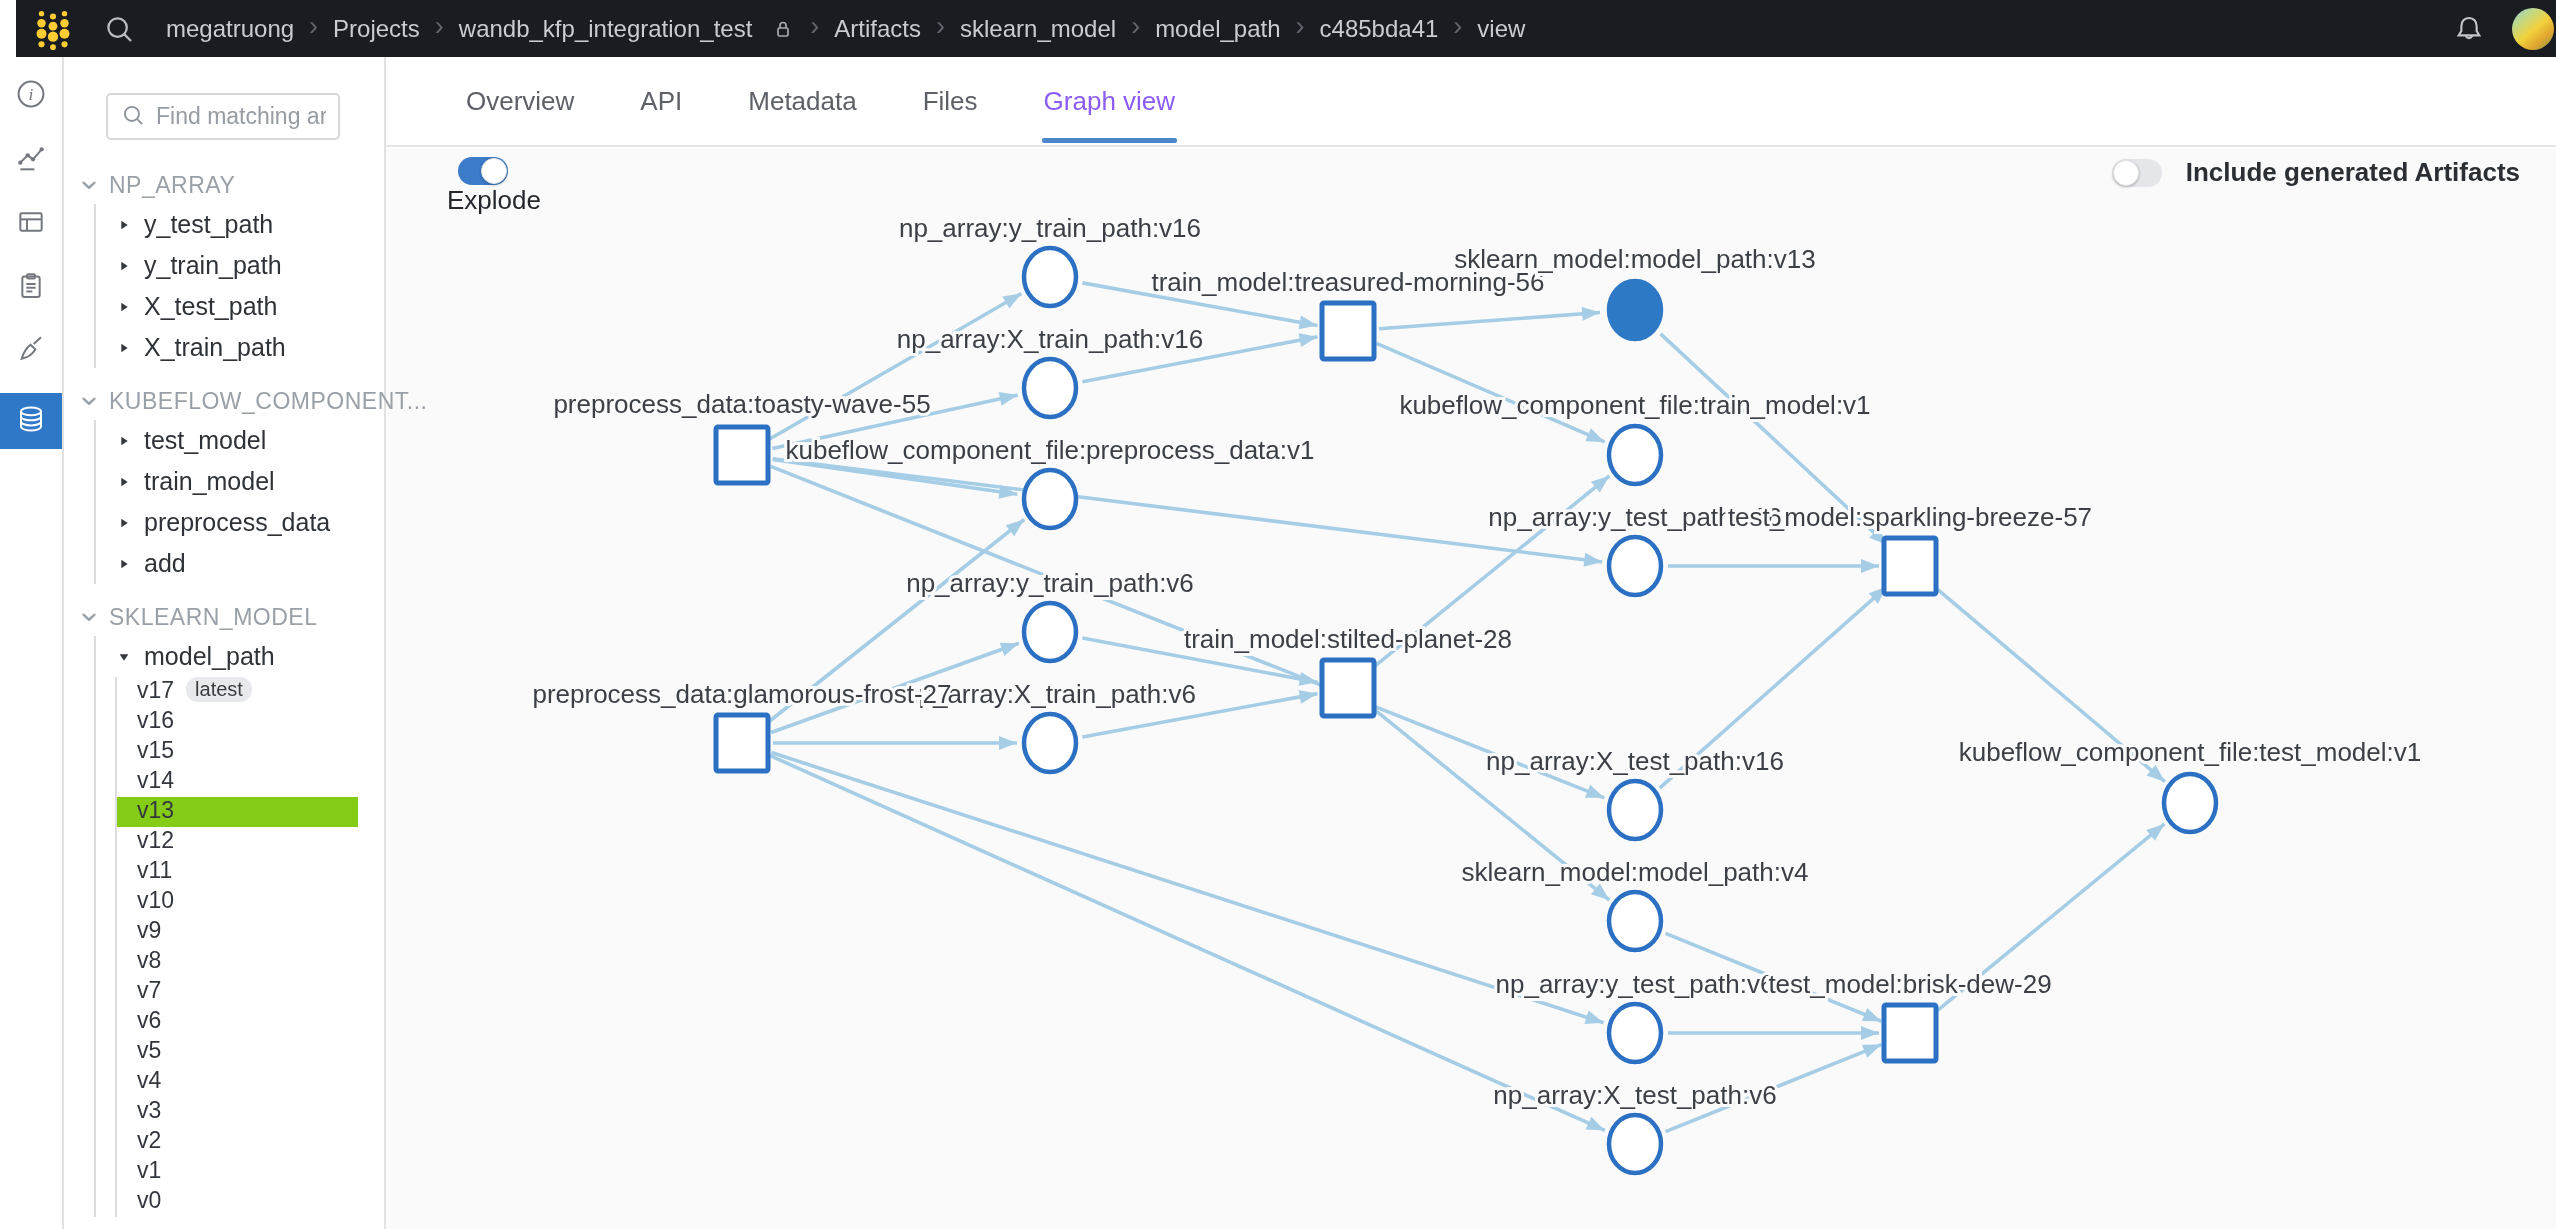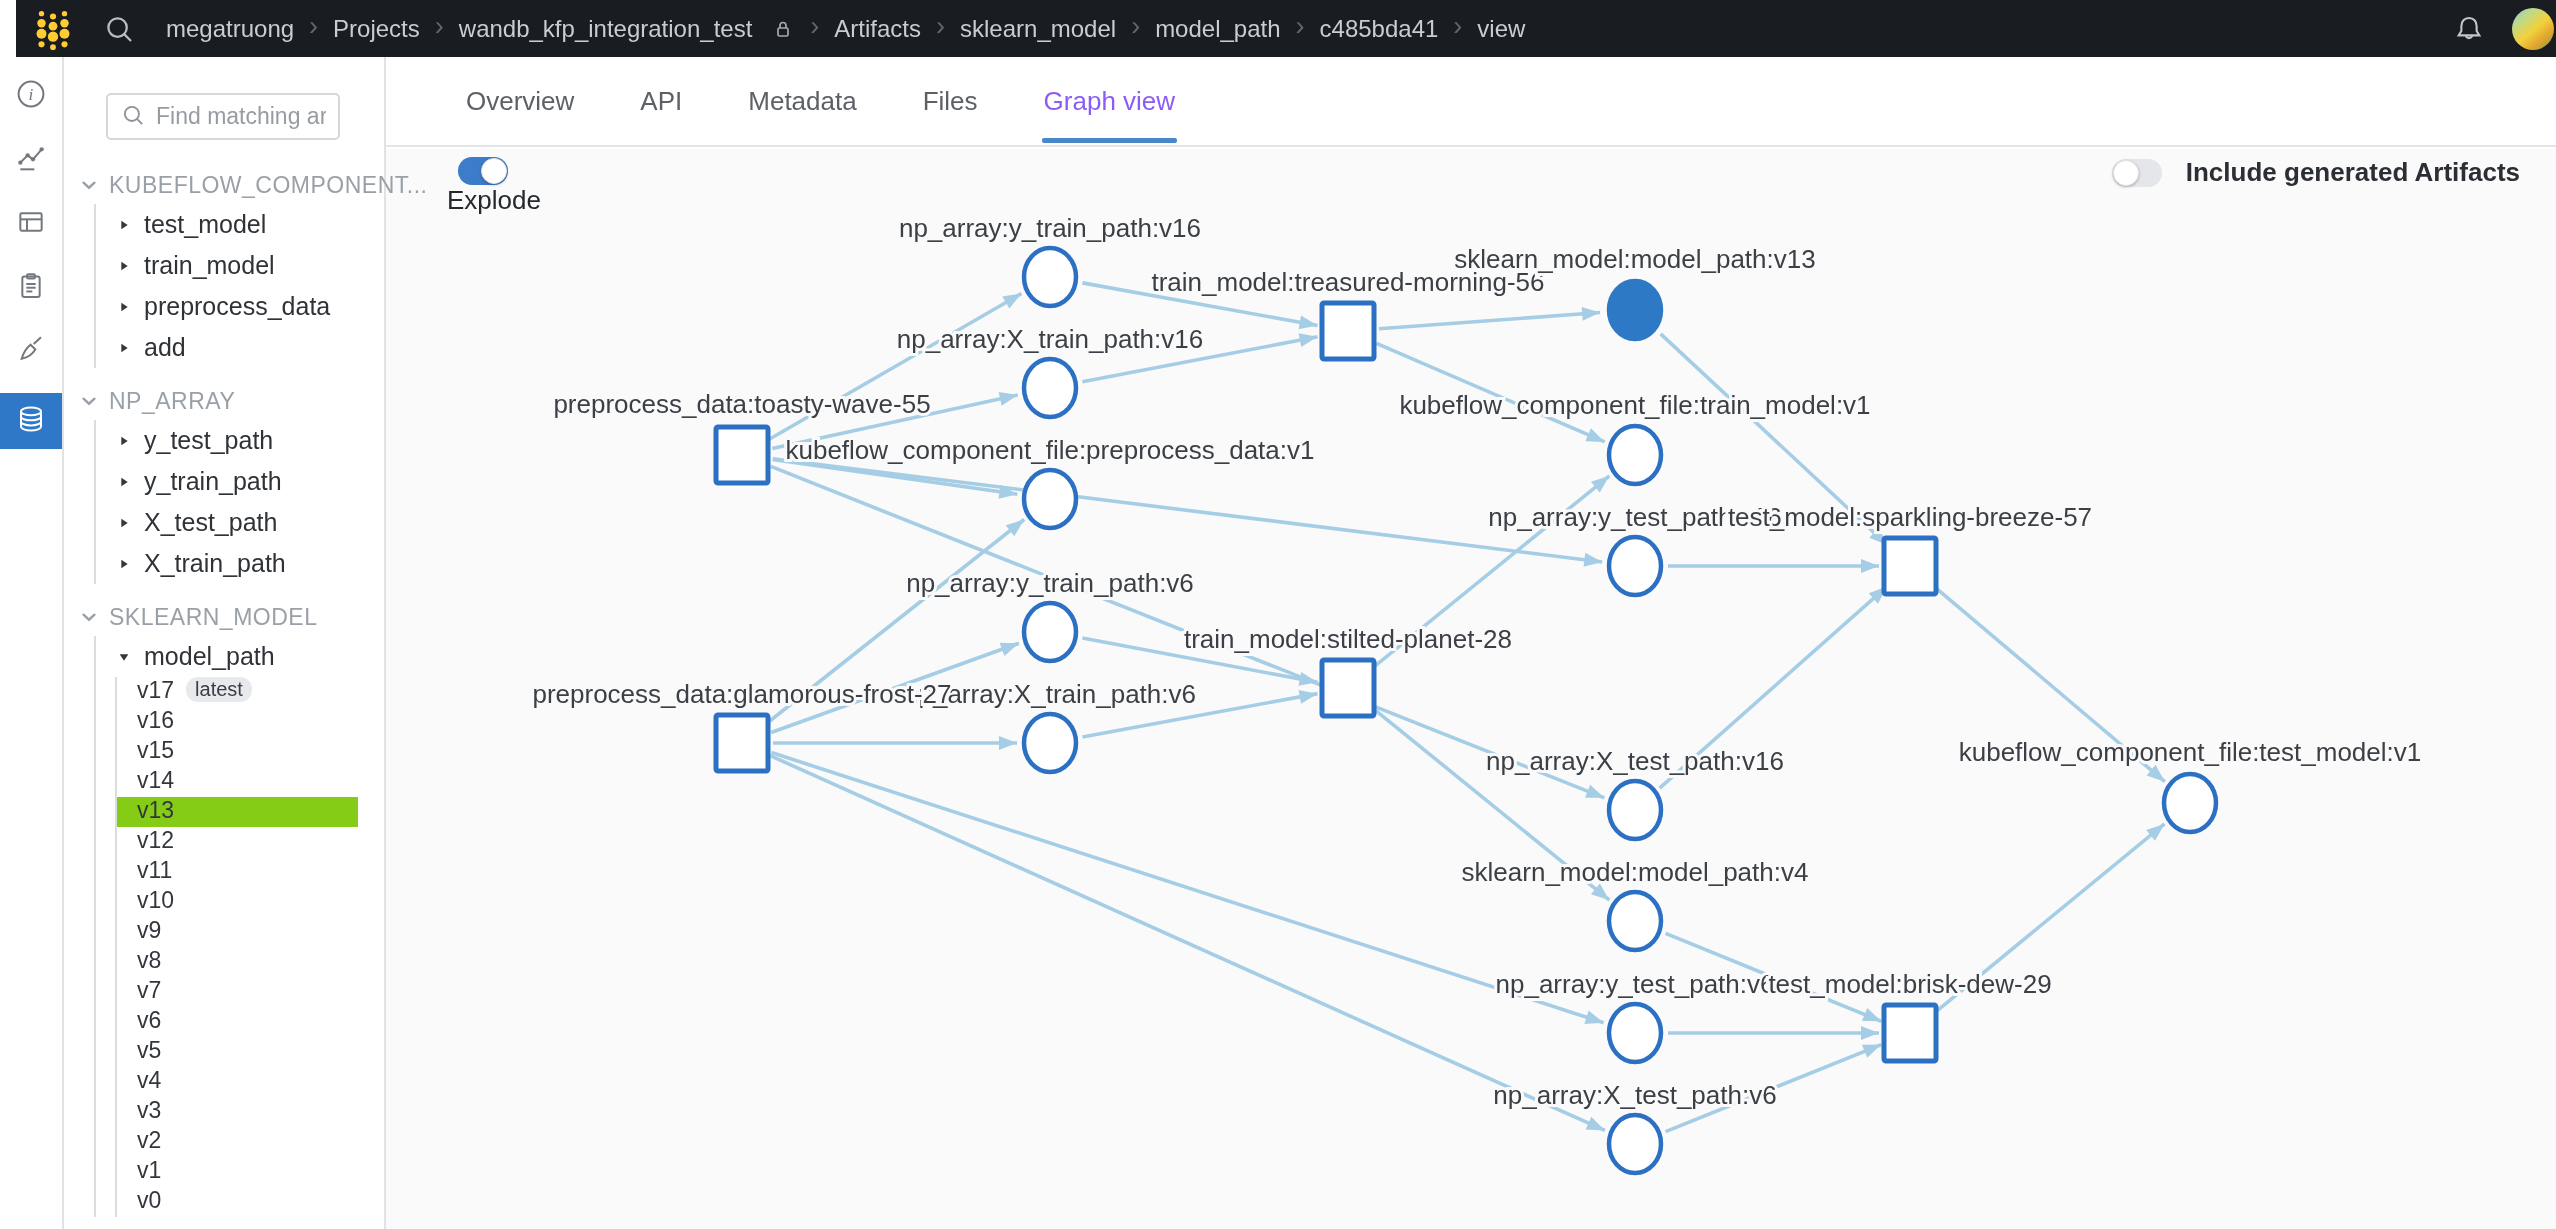--- a/index.html
+++ b/index.html
@@ -185,80 +185,80 @@
       </svg>
     </span>
     <input placeholder="Find matching artifacts" style="">
   </label>
   <div class="tree" id="tree">
       <div class="section">
         <div class="tree-header">
           <span style="width: 22px; height: 22px;"><svg viewBox="0 0 24 24" fill="none" stroke="currentColor" stroke-width="2.6" stroke-linecap="round" stroke-linejoin="round">
               <polyline points="6,9.5 12,15 18,9.5"></polyline>
             </svg></span>
-          <span>KUBEFLOW_COMPONENT...</span>
+          <span>NP_ARRAY</span>
         </div>
         <div class="tree-items">
           <div class="tree-item">
             <span><svg viewBox="0 0 24 24">
                 <path d="M8 5.5 17.5 12 8 18.5Z" fill="currentColor"></path>
               </svg></span>
-            <span>test_model</span>
-          </div>
-          <div class="tree-item">
-            <span><svg viewBox="0 0 24 24">
-                <path d="M8 5.5 17.5 12 8 18.5Z" fill="currentColor"></path>
-              </svg></span>
-            <span>train_model</span>
-          </div>
-          <div class="tree-item">
-            <span><svg viewBox="0 0 24 24">
-                <path d="M8 5.5 17.5 12 8 18.5Z" fill="currentColor"></path>
-              </svg></span>
-            <span>preprocess_data</span>
-          </div>
-          <div class="tree-item">
-            <span><svg viewBox="0 0 24 24">
-                <path d="M8 5.5 17.5 12 8 18.5Z" fill="currentColor"></path>
-              </svg></span>
-            <span>add</span>
+            <span>y_test_path</span>
+          </div>
+          <div class="tree-item">
+            <span><svg viewBox="0 0 24 24">
+                <path d="M8 5.5 17.5 12 8 18.5Z" fill="currentColor"></path>
+              </svg></span>
+            <span>y_train_path</span>
+          </div>
+          <div class="tree-item">
+            <span><svg viewBox="0 0 24 24">
+                <path d="M8 5.5 17.5 12 8 18.5Z" fill="currentColor"></path>
+              </svg></span>
+            <span>X_test_path</span>
+          </div>
+          <div class="tree-item">
+            <span><svg viewBox="0 0 24 24">
+                <path d="M8 5.5 17.5 12 8 18.5Z" fill="currentColor"></path>
+              </svg></span>
+            <span>X_train_path</span>
           </div>
         </div>
       </div>
       <div class="section">
         <div class="tree-header">
           <span style="width: 22px; height: 22px;"><svg viewBox="0 0 24 24" fill="none" stroke="currentColor" stroke-width="2.6" stroke-linecap="round" stroke-linejoin="round">
               <polyline points="6,9.5 12,15 18,9.5"></polyline>
             </svg></span>
-          <span>NP_ARRAY</span>
+          <span>KUBEFLOW_COMPONENT...</span>
         </div>
         <div class="tree-items">
           <div class="tree-item">
             <span><svg viewBox="0 0 24 24">
                 <path d="M8 5.5 17.5 12 8 18.5Z" fill="currentColor"></path>
               </svg></span>
-            <span>y_test_path</span>
-          </div>
-          <div class="tree-item">
-            <span><svg viewBox="0 0 24 24">
-                <path d="M8 5.5 17.5 12 8 18.5Z" fill="currentColor"></path>
-              </svg></span>
-            <span>y_train_path</span>
-          </div>
-          <div class="tree-item">
-            <span><svg viewBox="0 0 24 24">
-                <path d="M8 5.5 17.5 12 8 18.5Z" fill="currentColor"></path>
-              </svg></span>
-            <span>X_test_path</span>
-          </div>
-          <div class="tree-item">
-            <span><svg viewBox="0 0 24 24">
-                <path d="M8 5.5 17.5 12 8 18.5Z" fill="currentColor"></path>
-              </svg></span>
-            <span>X_train_path</span>
+            <span>test_model</span>
+          </div>
+          <div class="tree-item">
+            <span><svg viewBox="0 0 24 24">
+                <path d="M8 5.5 17.5 12 8 18.5Z" fill="currentColor"></path>
+              </svg></span>
+            <span>train_model</span>
+          </div>
+          <div class="tree-item">
+            <span><svg viewBox="0 0 24 24">
+                <path d="M8 5.5 17.5 12 8 18.5Z" fill="currentColor"></path>
+              </svg></span>
+            <span>preprocess_data</span>
+          </div>
+          <div class="tree-item">
+            <span><svg viewBox="0 0 24 24">
+                <path d="M8 5.5 17.5 12 8 18.5Z" fill="currentColor"></path>
+              </svg></span>
+            <span>add</span>
           </div>
         </div>
       </div>
       <div class="section">
         <div class="tree-header">
           <span style="width: 22px; height: 22px;"><svg viewBox="0 0 24 24" fill="none" stroke="currentColor" stroke-width="2.6" stroke-linecap="round" stroke-linejoin="round">
               <polyline points="6,9.5 12,15 18,9.5"></polyline>
             </svg></span>
           <span>SKLEARN_MODEL</span>
         </div>

